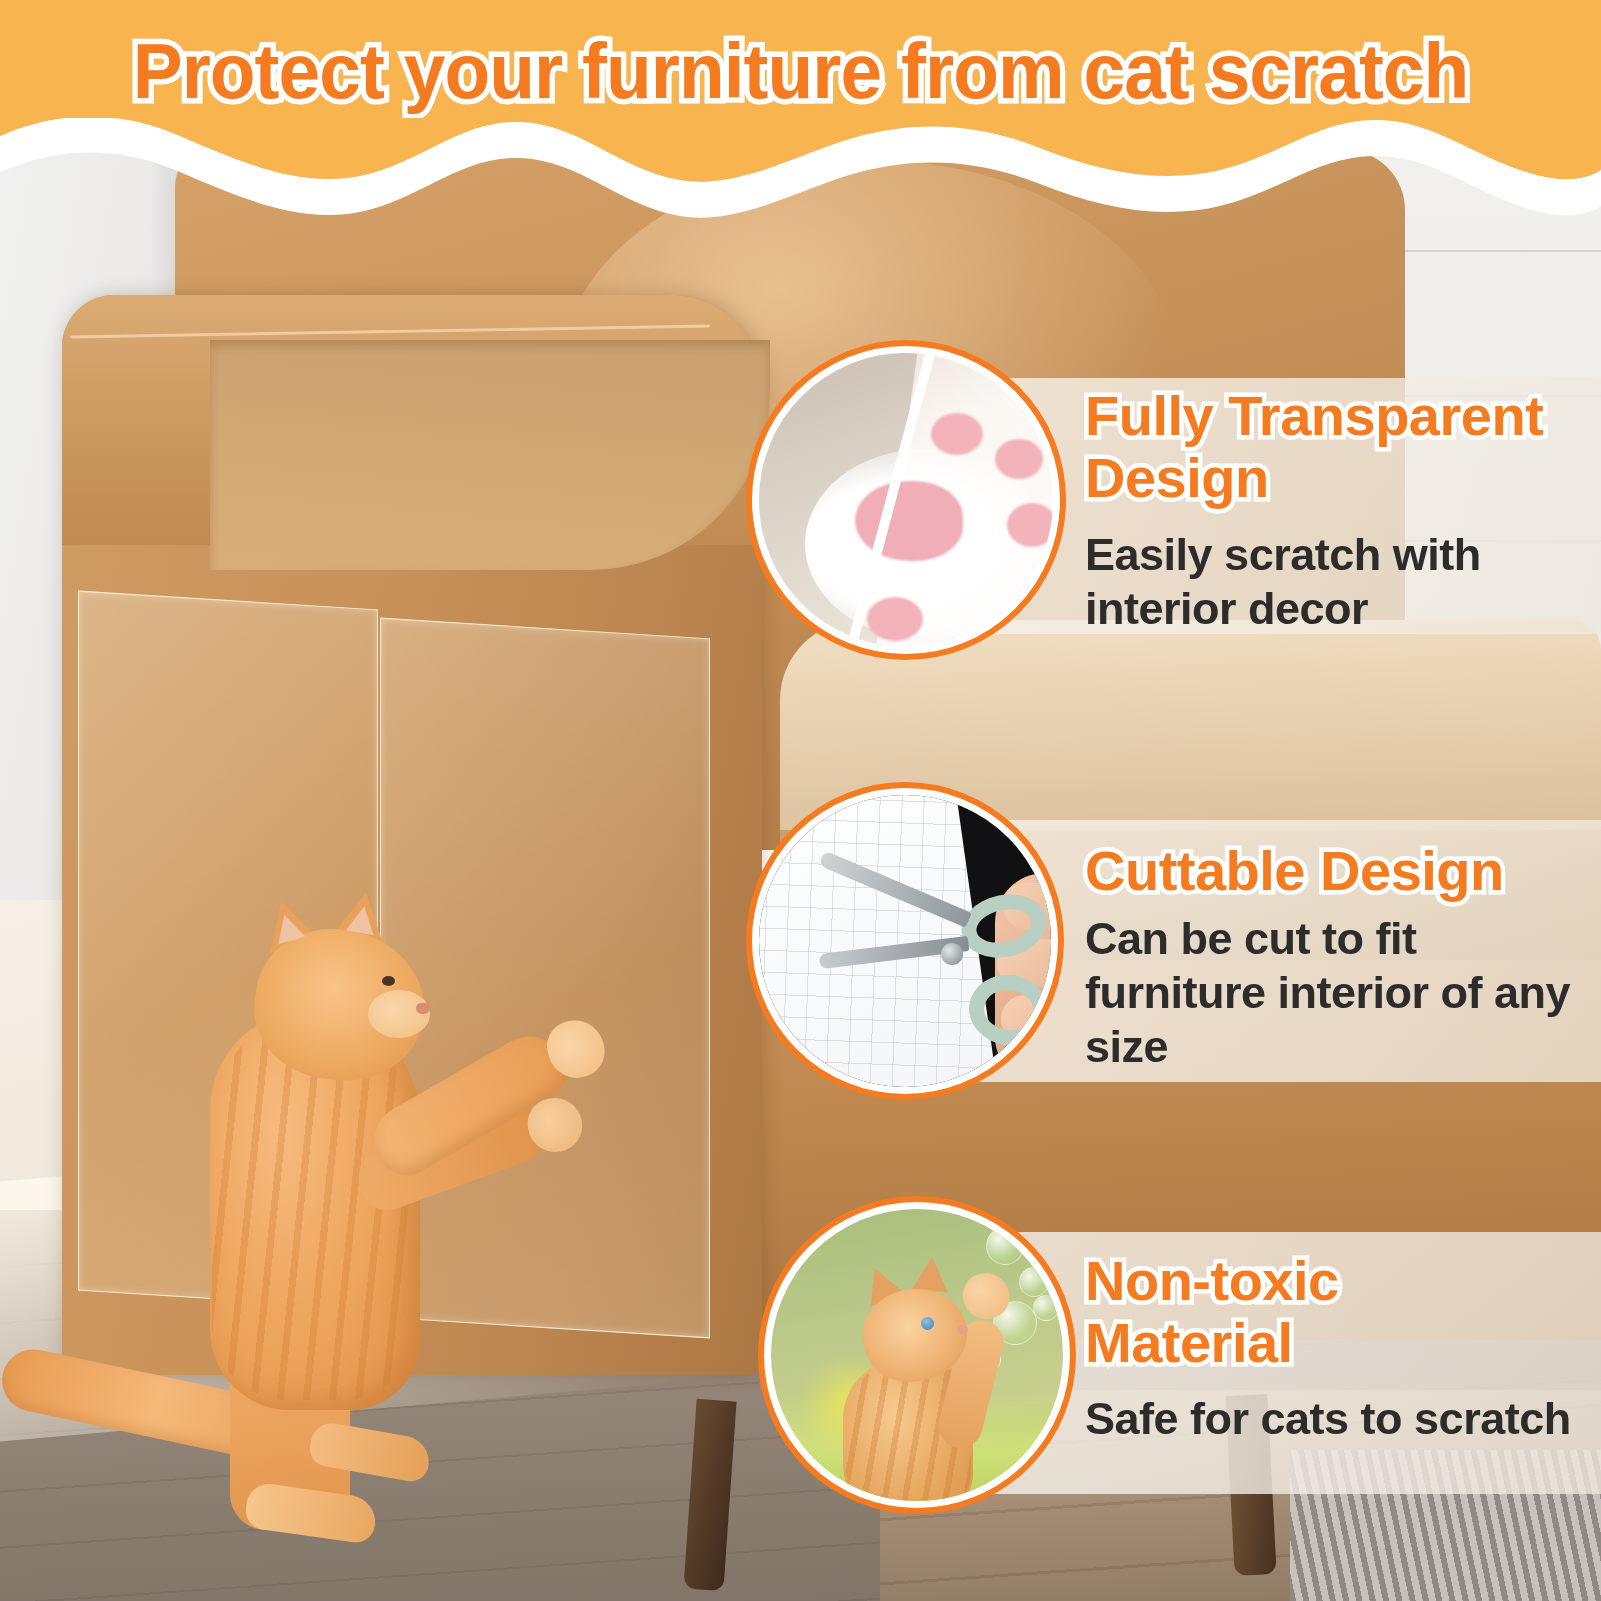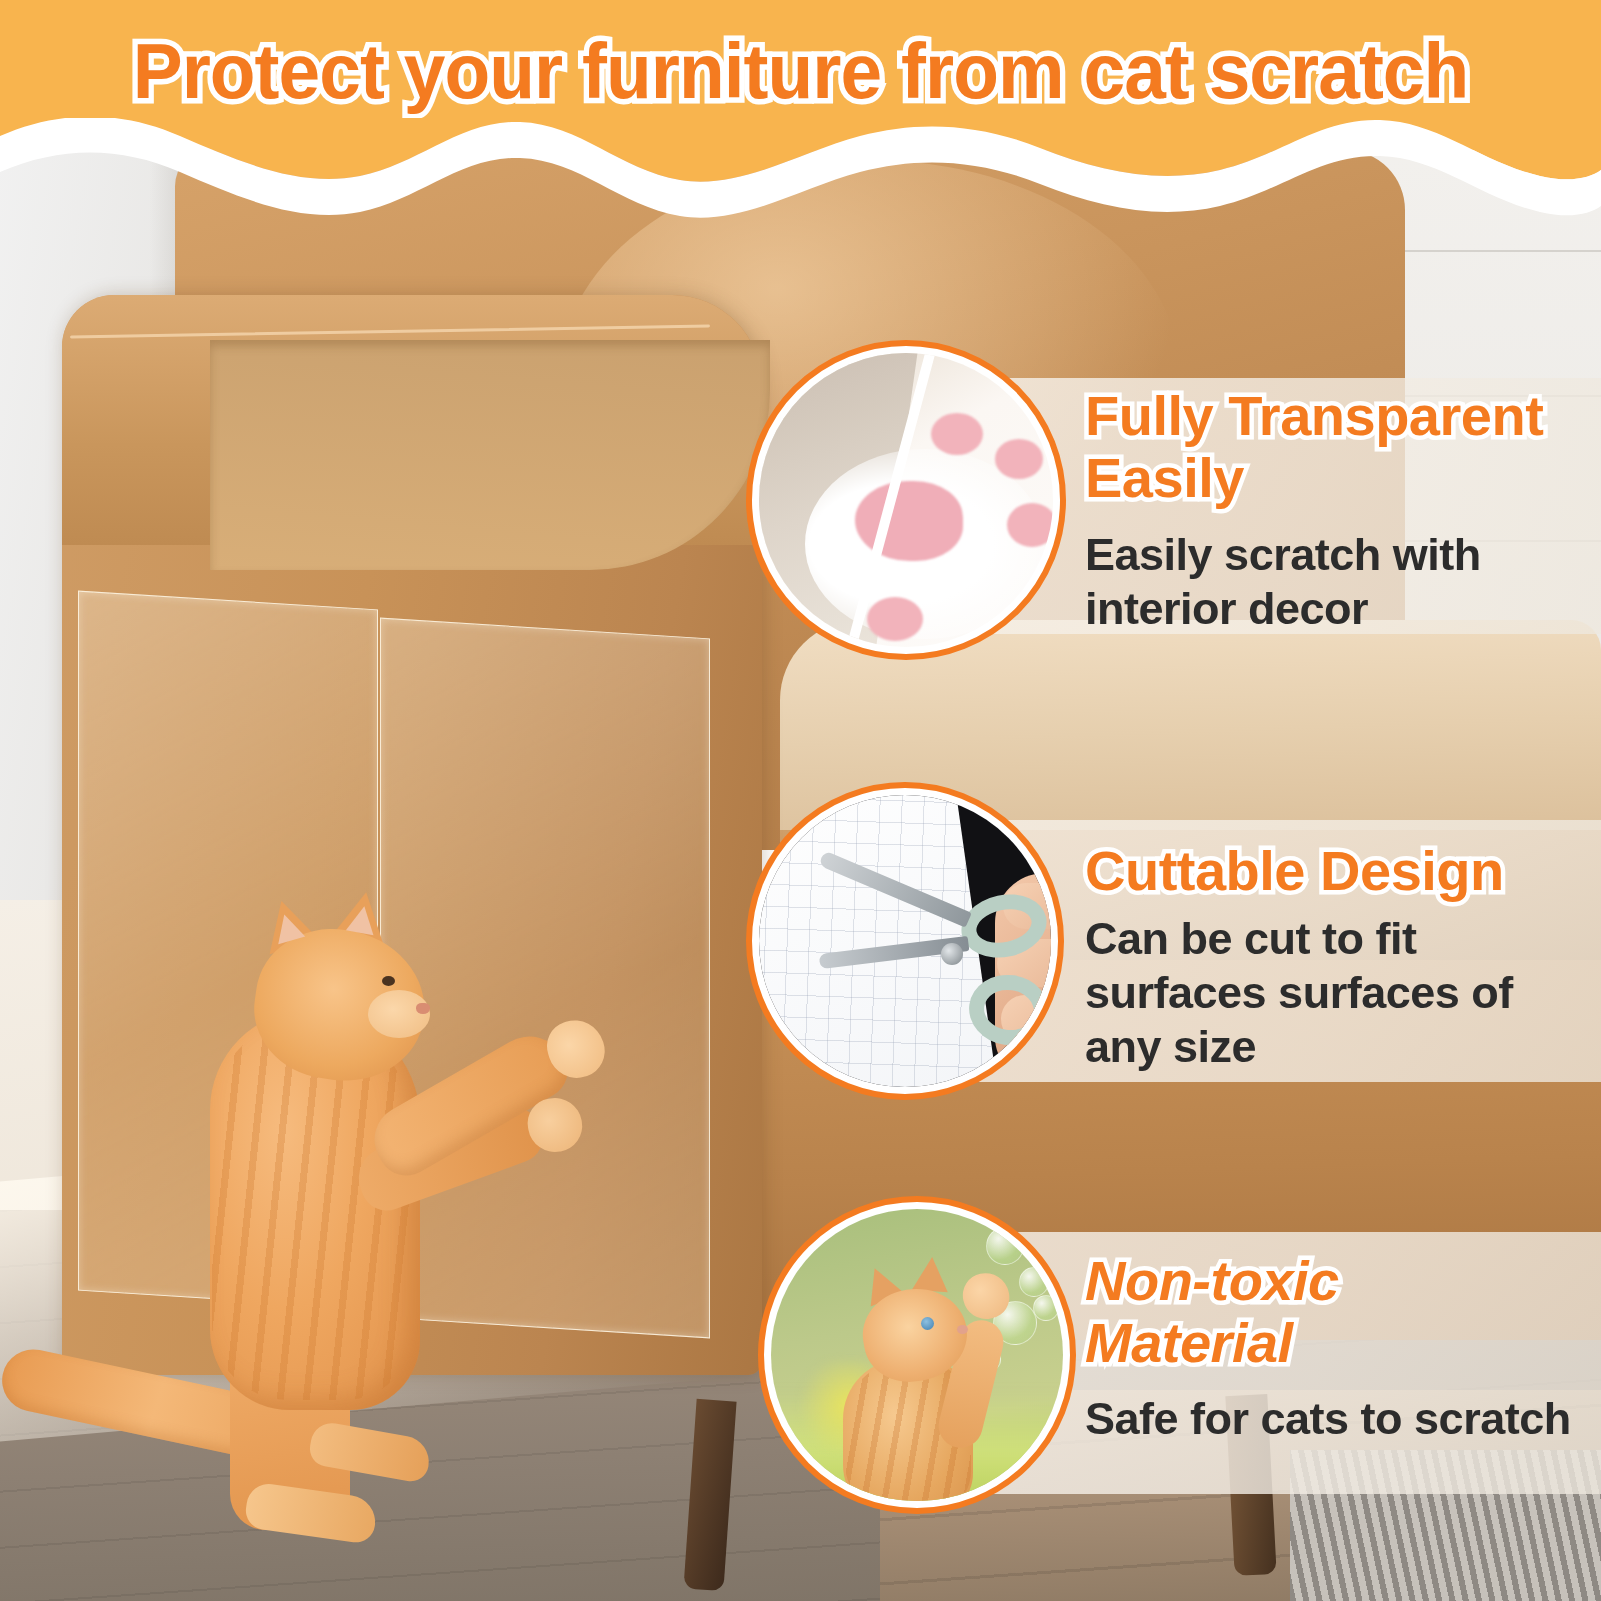--- a/index.html
+++ b/index.html
@@ -466,21 +466,21 @@
           <div class="paw-main"></div>
           <div class="paw-pad" style="left:172px; top:60px; width:52px; height:42px;"></div>
           <div class="paw-pad" style="left:236px; top:86px; width:48px; height:40px;"></div>
           <div class="paw-pad" style="left:248px; top:150px; width:50px; height:44px;"></div>
           <div class="paw-pad" style="left:108px; top:244px; width:56px; height:44px;"></div>
           <div class="split-line"></div>
         </div>
       </div>
     </div>
 
-    <div class="ftitle" style="left:1085px; top:385px; width:510px;">Fully Transparent Easily</div>
+    <div class="ftitle" style="left:1085px; top:385px; width:510px;">Fully Transparent Design</div>
     <div class="fsub" style="left:1085px; top:528px; width:470px;">Easily scratch with interior decor</div>
   </div>
 
   <div class="feature">
     <div class="panel" style="left:880px; top:820px; width:721px; height:262px;"></div>
 
     <div class="circle" style="left:746px; top:782px; width:318px; height:318px;">
       <div class="circle-inner">
         <div class="img-cut">
           <div class="cut-paper"></div>
@@ -493,21 +493,21 @@
           <div class="scis-handle h1"></div>
           <div class="scis-handle h2"></div>
           <div class="scis-blade"></div>
           <div class="scis-blade2"></div>
           <div class="scis-pivot"></div>
         </div>
       </div>
     </div>
 
     <div class="ftitle" style="left:1085px; top:840px; width:520px;">Cuttable Design</div>
-    <div class="fsub" style="left:1085px; top:912px; width:510px;">Can be cut to fit surfaces surfaces of any size</div>
+    <div class="fsub" style="left:1085px; top:912px; width:510px;">Can be cut to fit furniture interior of any size</div>
   </div>
 
   <div class="feature">
     <div class="panel" style="left:880px; top:1232px; width:721px; height:262px;"></div>
 
     <div class="circle" style="left:758px; top:1196px; width:318px; height:318px;">
       <div class="circle-inner">
         <div class="img-grass">
           <div class="grass-blur"></div>
           <div class="grass-yellow"></div>
@@ -522,17 +522,17 @@
           <div class="ck-paw"></div>
           <div class="ck-ear a"></div>
           <div class="ck-ear b"></div>
           <div class="ck-head"></div>
           <div class="ck-eye"></div>
           <div class="ck-nose"></div>
         </div>
       </div>
     </div>
 
-    <div class="ftitle" style="left:1085px; top:1250px; width:430px;font-style:italic;">Non-toxic Material</div>
+    <div class="ftitle" style="left:1085px; top:1250px; width:430px;">Non-toxic Material</div>
     <div class="fsub" style="left:1085px; top:1392px; width:520px;">Safe for cats to scratch</div>
   </div>
 
 </div>
 
 </body></html>

